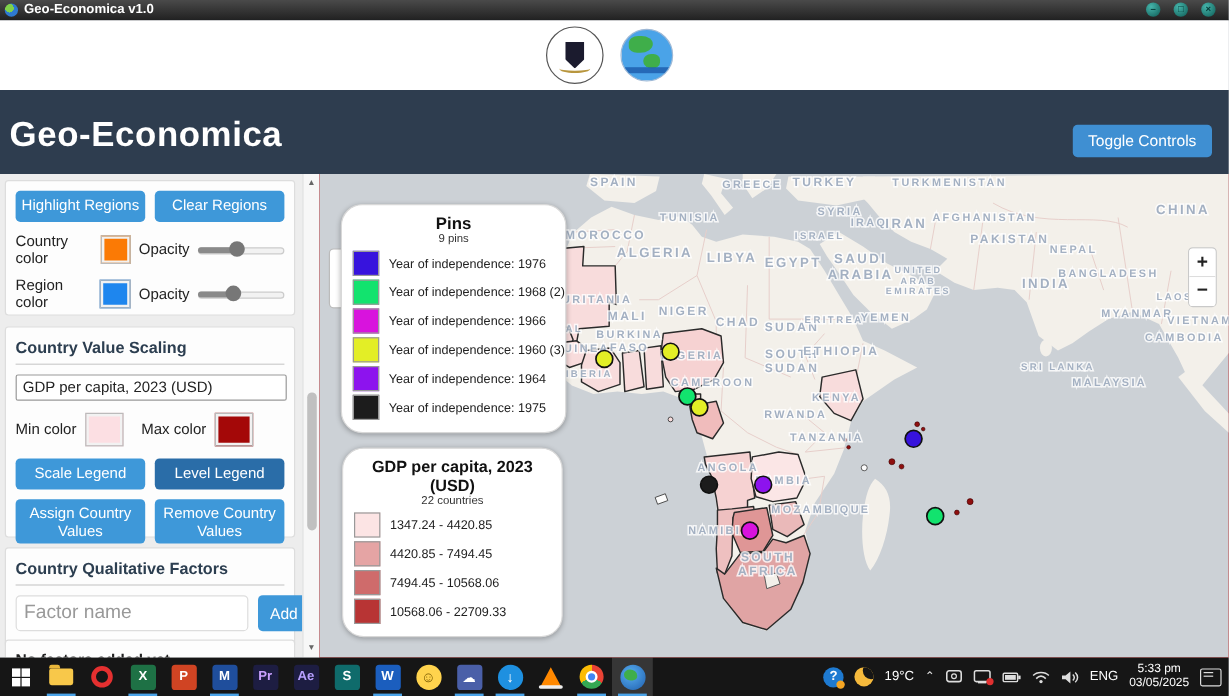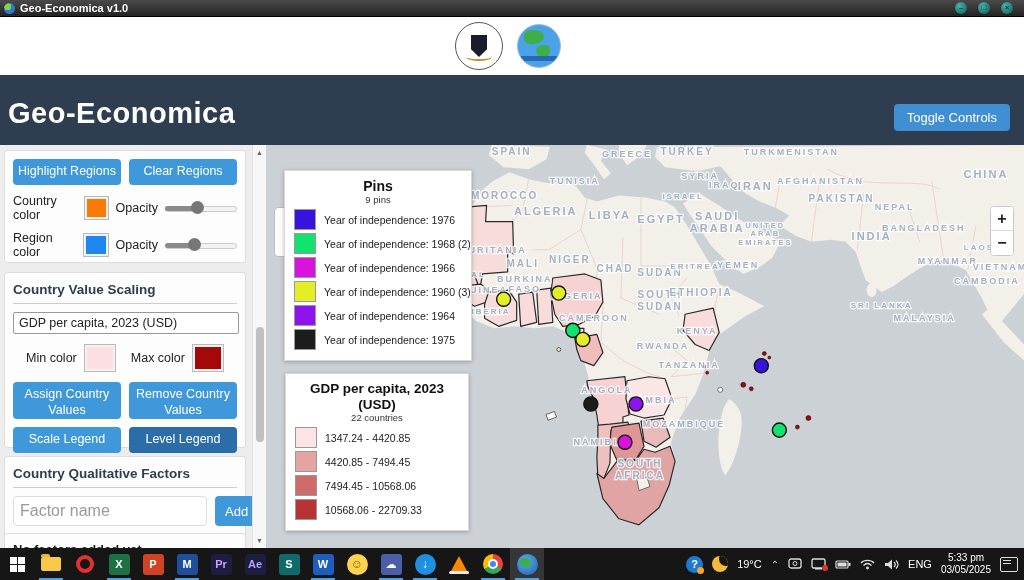--- a/index.html
+++ b/index.html
@@ -31,21 +31,21 @@
   .appheader h1{margin:0;padding:22px 0 0 8px;color:#fff;font-size:29px;letter-spacing:.5px;}
   .toggle-btn{position:absolute;right:14px;top:29px;background:#3f8fd2;color:#fff;border:none;
     border-radius:4px;font-size:13px;padding:6px 13px;font-family:inherit;cursor:pointer;}
   
   .sidebar{position:absolute;left:0;top:145px;width:252px;height:403px;background:#ededed;overflow:hidden;}
   .card{position:absolute;left:4px;width:242px;background:#fdfdfd;border:1px solid #ddd;border-radius:3px;box-sizing:border-box;}
   .btnrow{display:flex;gap:8px;margin:8px;}
   .btn{flex:1;background:#3e98d9;color:#fff;border:none;border-radius:4px;font-size:12.5px;
     padding:5px 2px;font-family:inherit;cursor:pointer;line-height:1.25;}
   .btn.dark{background:#2a6da8;}
-  .colorrow{display:flex;align-items:center;margin:9px 8px;gap:7px;font-size:12.5px;color:#222;justify-content:center;}
+  .colorrow{display:flex;align-items:center;margin:9px 8px;gap:7px;font-size:12.5px;color:#222;}
   .swatch{width:26px;height:22px;border:1px solid #bbb;box-shadow:0 0 0 2px #f2f2f2 inset;}
   .slider{position:relative;width:72px;height:14px;flex:0 0 auto;}
   .slider .track{position:absolute;top:5px;left:0;right:0;height:4px;border-radius:3px;background:#f2f2f2;border:1px solid #ccc;}
   .slider .fill{position:absolute;top:5px;left:0;height:5px;background:#8a8a8a;border-radius:3px;}
   .slider .thumb{position:absolute;top:0;width:13px;height:13px;border-radius:50%;background:#777;}
   .sec-head{font-size:13.5px;font-weight:bold;color:#2c3e50;margin:9px 8px 6px;}
   .sec-rule{border:none;border-top:1px solid #ccc;margin:0 8px 8px;}
   .txtinput{display:block;width:226px;margin:0 8px;box-sizing:border-box;border:1px solid #999;
     border-radius:2px;font-size:12.5px;padding:3px 5px;color:#222;font-family:inherit;}
   .factor-input{border:1px solid #ddd;border-radius:4px;width:180px;padding:5px 6px;font-size:16px;font-family:inherit;color:#222;}
@@ -55,21 +55,21 @@
   .side-scroll{position:absolute;left:252px;top:145px;width:14px;height:403px;background:#f7f7f7;
     border-left:1px solid #e2e2e2;box-sizing:border-box;}
   .side-scroll .arr{position:absolute;left:0;width:100%;text-align:center;font-size:7px;color:#666;}
   .side-scroll .thumb{position:absolute;left:3px;width:8px;height:115px;top:182px;background:#c0c0c0;border-radius:4px;}
   
   .map{position:absolute;left:266px;top:145px;width:758px;height:403px;background:#b91c1c;overflow:hidden;}
   .map svg{position:absolute;left:0;top:0;width:100%;height:100%;}
   .map-label{fill:#a3b0c2;font-weight:bold;letter-spacing:2px;text-anchor:middle;
     paint-order:stroke;stroke:rgba(255,255,255,.8);stroke-width:2.5px;font-family:"Liberation Sans",sans-serif;}
   .map-pin{stroke:#111;stroke-width:1.4px;}
-  .legend{position:absolute;background:#fff;border-radius:0;border:1px solid #d8d8d8;
+  .legend{position:absolute;background:#fff;border-radius:18px;border:1px solid #d8d8d8;
     box-shadow:0 1px 4px rgba(0,0,0,.25);padding:7px 9px;z-index:3;}
   .legend .lg-title{font-size:13.5px;font-weight:bold;color:#111;text-align:center;line-height:1.15;}
   .legend .lg-sub{font-size:9.5px;color:#333;text-align:center;margin-bottom:4px;}
   .lg-row{display:flex;align-items:center;gap:8px;margin:3px 0;}
   .lg-sw{width:20px;height:19px;border:1px solid #999;flex:0 0 auto;}
   .lg-lb{font-size:10.5px;color:#222;white-space:nowrap;}
   .collapsed-box{position:absolute;left:8px;top:62px;width:64px;height:48px;background:#fff;
     border:1px solid #bbb;border-radius:4px;z-index:2;}
   .zoomctl{position:absolute;right:10px;top:61px;width:22px;background:#fff;border:1px solid #c9c9c9;
     border-radius:4px;z-index:3;overflow:hidden;}
@@ -175,26 +175,26 @@
     <div class="sec-head">Country Value Scaling</div>
     <hr class="sec-rule">
     <input class="txtinput" value="GDP per capita, 2023 (USD)" style="">
     <div class="colorrow" style="margin:10px 8px;">
       <span>Min color</span>
       <span class="swatch" style="width: 30px; height: 26px; background-color: rgb(252, 223, 227);"></span>
       <span style="margin-left:8px;">Max color</span>
       <span class="swatch" style="width: 30px; height: 26px; background-color: rgb(164, 8, 8);"></span>
     </div>
     <div class="btnrow">
+      <button class="btn">Scale Legend</button>
+      <button class="btn dark">Level Legend</button>
+    </div>
+    <div class="btnrow">
       <button class="btn" style="height:37px;">Assign Country Values</button>
       <button class="btn" style="height:37px;">Remove Country Values</button>
-    </div>
-    <div class="btnrow">
-      <button class="btn">Scale Legend</button>
-      <button class="btn dark">Level Legend</button>
     </div>
   </div>
 
   <div class="card" style="top:311px;height:84px;">
     <div class="sec-head">Country Qualitative Factors</div>
     <hr class="sec-rule">
     <div style="display:flex;gap:8px;margin:0 8px;">
       <input class="factor-input" placeholder="Factor name" style="">
       <button class="addbtn">Add</button>
     </div>

